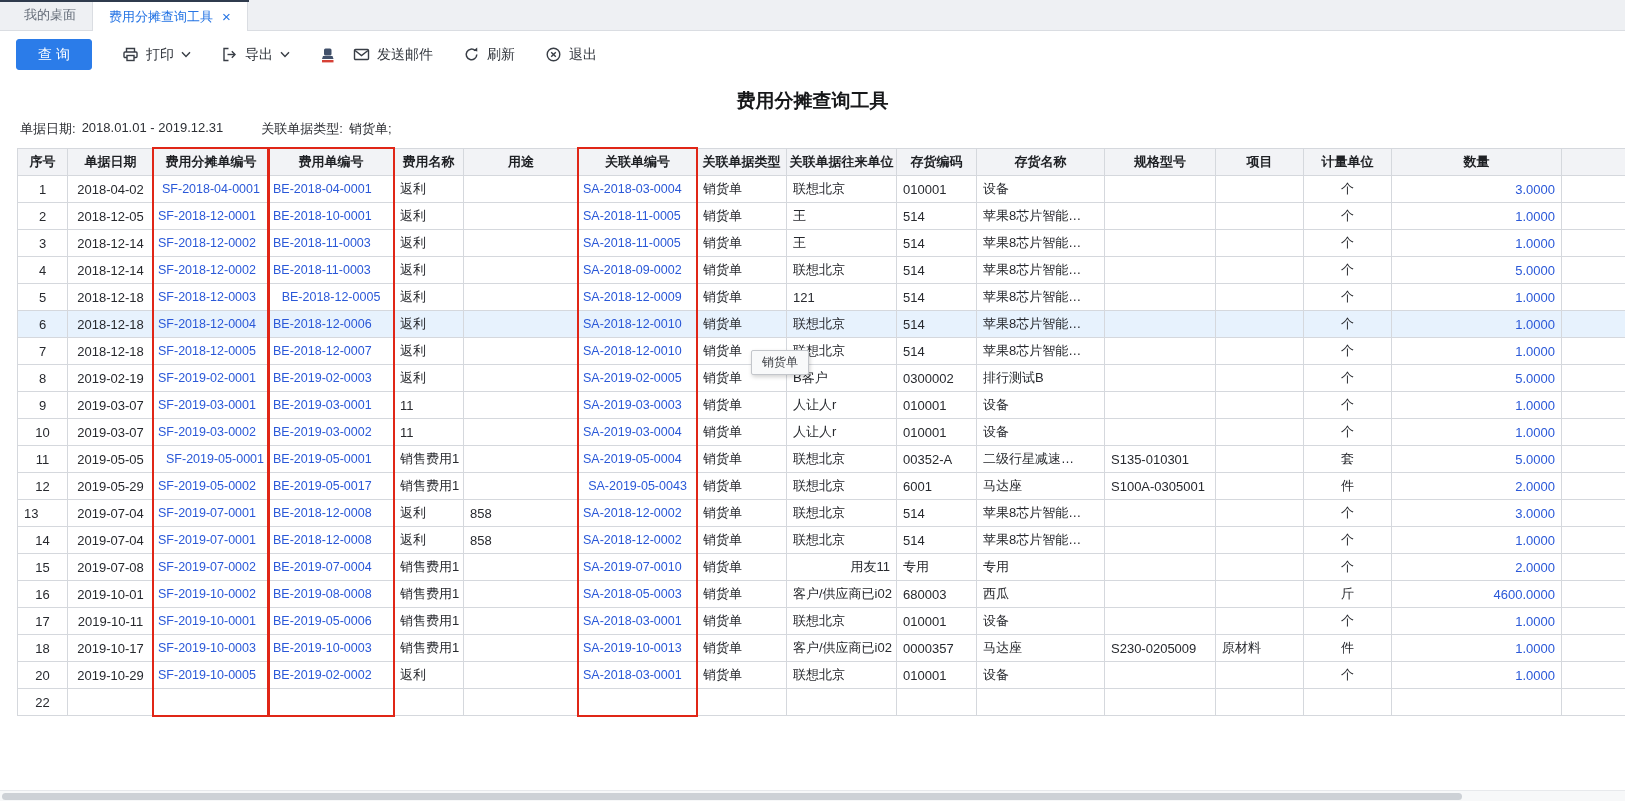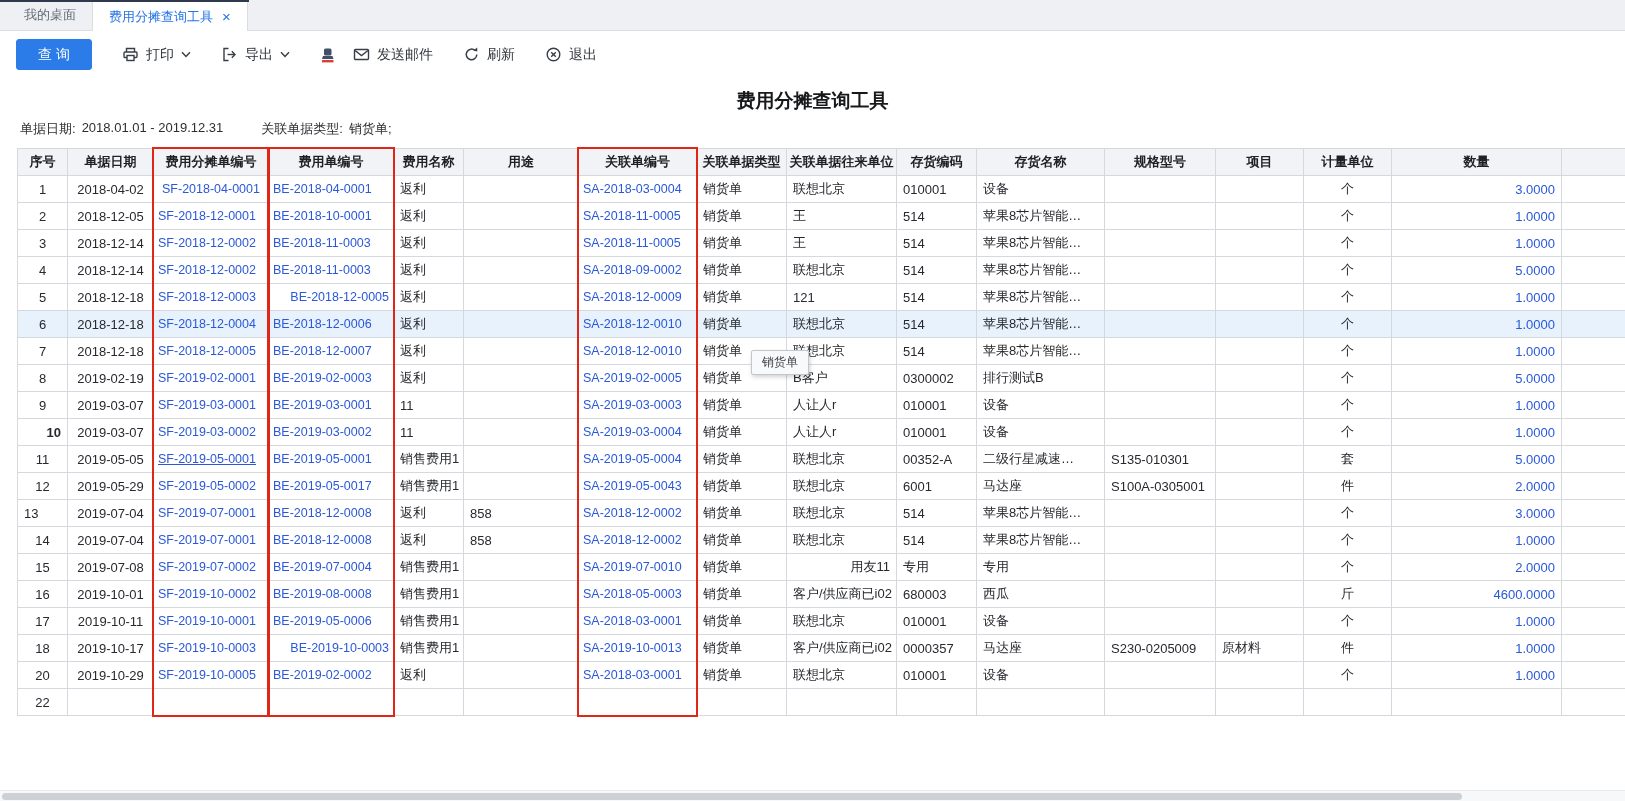--- a/index.html
+++ b/index.html
@@ -228,21 +228,21 @@
           <td style="text-align: left;"></td>
           <td style="text-align: left;"></td>
           <td style="text-align: center;">个</td>
           <td class="num" style="text-align: right;">5.0000</td>
           <td style="text-align: left;"></td>
         </tr>
         <tr>
           <td style="text-align: center;">5</td>
           <td style="text-align: center;">2018-12-18</td>
           <td class="link" style="text-align: left;">SF-2018-12-0003</td>
-          <td class="link" style="text-align: right;">BE-2018-12-0005</td>
+          <td class="link" style="text-align: center;">BE-2018-12-0005</td>
           <td style="text-align: left;">返利</td>
           <td style="text-align: left;"></td>
           <td class="link" style="text-align: left;">SA-2018-12-0009</td>
           <td style="text-align: left;">销货单</td>
           <td style="text-align: left;">121</td>
           <td style="text-align: left;">514</td>
           <td style="text-align: left;">苹果8芯片智能…</td>
           <td style="text-align: left;"></td>
           <td style="text-align: left;"></td>
           <td style="text-align: center;">个</td>
@@ -315,41 +315,41 @@
           <td style="text-align: left;">人让人r</td>
           <td style="text-align: left;">010001</td>
           <td style="text-align: left;">设备</td>
           <td style="text-align: left;"></td>
           <td style="text-align: left;"></td>
           <td style="text-align: center;">个</td>
           <td class="num" style="text-align: right;">1.0000</td>
           <td style="text-align: left;"></td>
         </tr>
         <tr>
-          <td style="text-align: right; font-weight: bold;">10</td>
+          <td style="text-align: center;">10</td>
           <td style="text-align: center;">2019-03-07</td>
           <td class="link" style="text-align: left;">SF-2019-03-0002</td>
           <td class="link" style="text-align: left;">BE-2019-03-0002</td>
           <td style="text-align: left;">11</td>
           <td style="text-align: left;"></td>
           <td class="link" style="text-align: left;">SA-2019-03-0004</td>
           <td style="text-align: left;">销货单</td>
           <td style="text-align: left;">人让人r</td>
           <td style="text-align: left;">010001</td>
           <td style="text-align: left;">设备</td>
           <td style="text-align: left;"></td>
           <td style="text-align: left;"></td>
           <td style="text-align: center;">个</td>
           <td class="num" style="text-align: right;">1.0000</td>
           <td style="text-align: left;"></td>
         </tr>
         <tr>
           <td style="text-align: center;">11</td>
           <td style="text-align: center;">2019-05-05</td>
-          <td class="link" style="text-align: left; text-decoration: underline;">SF-2019-05-0001</td>
+          <td class="link" style="text-align: right;">SF-2019-05-0001</td>
           <td class="link" style="text-align: left;">BE-2019-05-0001</td>
           <td style="text-align: left;">销售费用1</td>
           <td style="text-align: left;"></td>
           <td class="link" style="text-align: left;">SA-2019-05-0004</td>
           <td style="text-align: left;">销货单</td>
           <td style="text-align: left;">联想北京</td>
           <td style="text-align: left;">00352-A</td>
           <td style="text-align: left;">二级行星减速…</td>
           <td style="text-align: left;">S135-010301</td>
           <td style="text-align: left;"></td>
@@ -357,21 +357,21 @@
           <td class="num" style="text-align: right;">5.0000</td>
           <td style="text-align: left;"></td>
         </tr>
         <tr>
           <td style="text-align: center;">12</td>
           <td style="text-align: center;">2019-05-29</td>
           <td class="link" style="text-align: left;">SF-2019-05-0002</td>
           <td class="link" style="text-align: left;">BE-2019-05-0017</td>
           <td style="text-align: left;">销售费用1</td>
           <td style="text-align: left;"></td>
-          <td class="link" style="text-align: left; margin-left: 40px;">SA-2019-05-0043</td>
+          <td class="link" style="text-align: center; margin-left: 40px;">SA-2019-05-0043</td>
           <td style="text-align: left;">销货单</td>
           <td style="text-align: left;">联想北京</td>
           <td style="text-align: left;">6001</td>
           <td style="text-align: left;">马达座</td>
           <td style="text-align: left;">S100A-0305001</td>
           <td style="text-align: left;"></td>
           <td style="text-align: center;">件</td>
           <td class="num" style="text-align: right;">2.0000</td>
           <td style="text-align: left;"></td>
         </tr>
@@ -462,21 +462,21 @@
           <td style="text-align: left;"></td>
           <td style="text-align: left;"></td>
           <td style="text-align: center;">个</td>
           <td class="num" style="text-align: right;">1.0000</td>
           <td style="text-align: left;"></td>
         </tr>
         <tr>
           <td style="text-align: center;">18</td>
           <td style="text-align: center;">2019-10-17</td>
           <td class="link" style="text-align: left;">SF-2019-10-0003</td>
-          <td class="link" style="text-align: right;">BE-2019-10-0003</td>
+          <td class="link" style="text-align: left;">BE-2019-10-0003</td>
           <td style="text-align: left;">销售费用1</td>
           <td style="text-align: left;"></td>
           <td class="link" style="text-align: left;">SA-2019-10-0013</td>
           <td style="text-align: left;">销货单</td>
           <td style="text-align: left;">客户/供应商已i02</td>
           <td style="text-align: left;">0000357</td>
           <td style="text-align: left;">马达座</td>
           <td style="text-align: left;">S230-0205009</td>
           <td style="text-align: left;">原材料</td>
           <td style="text-align: center;">件</td>

